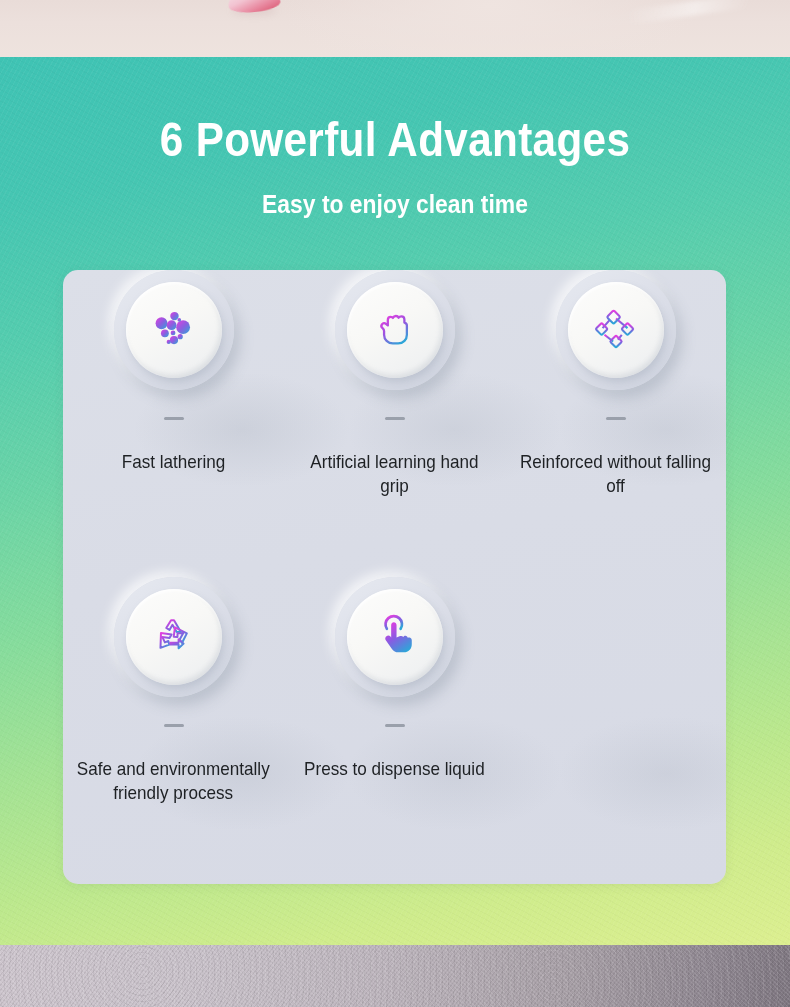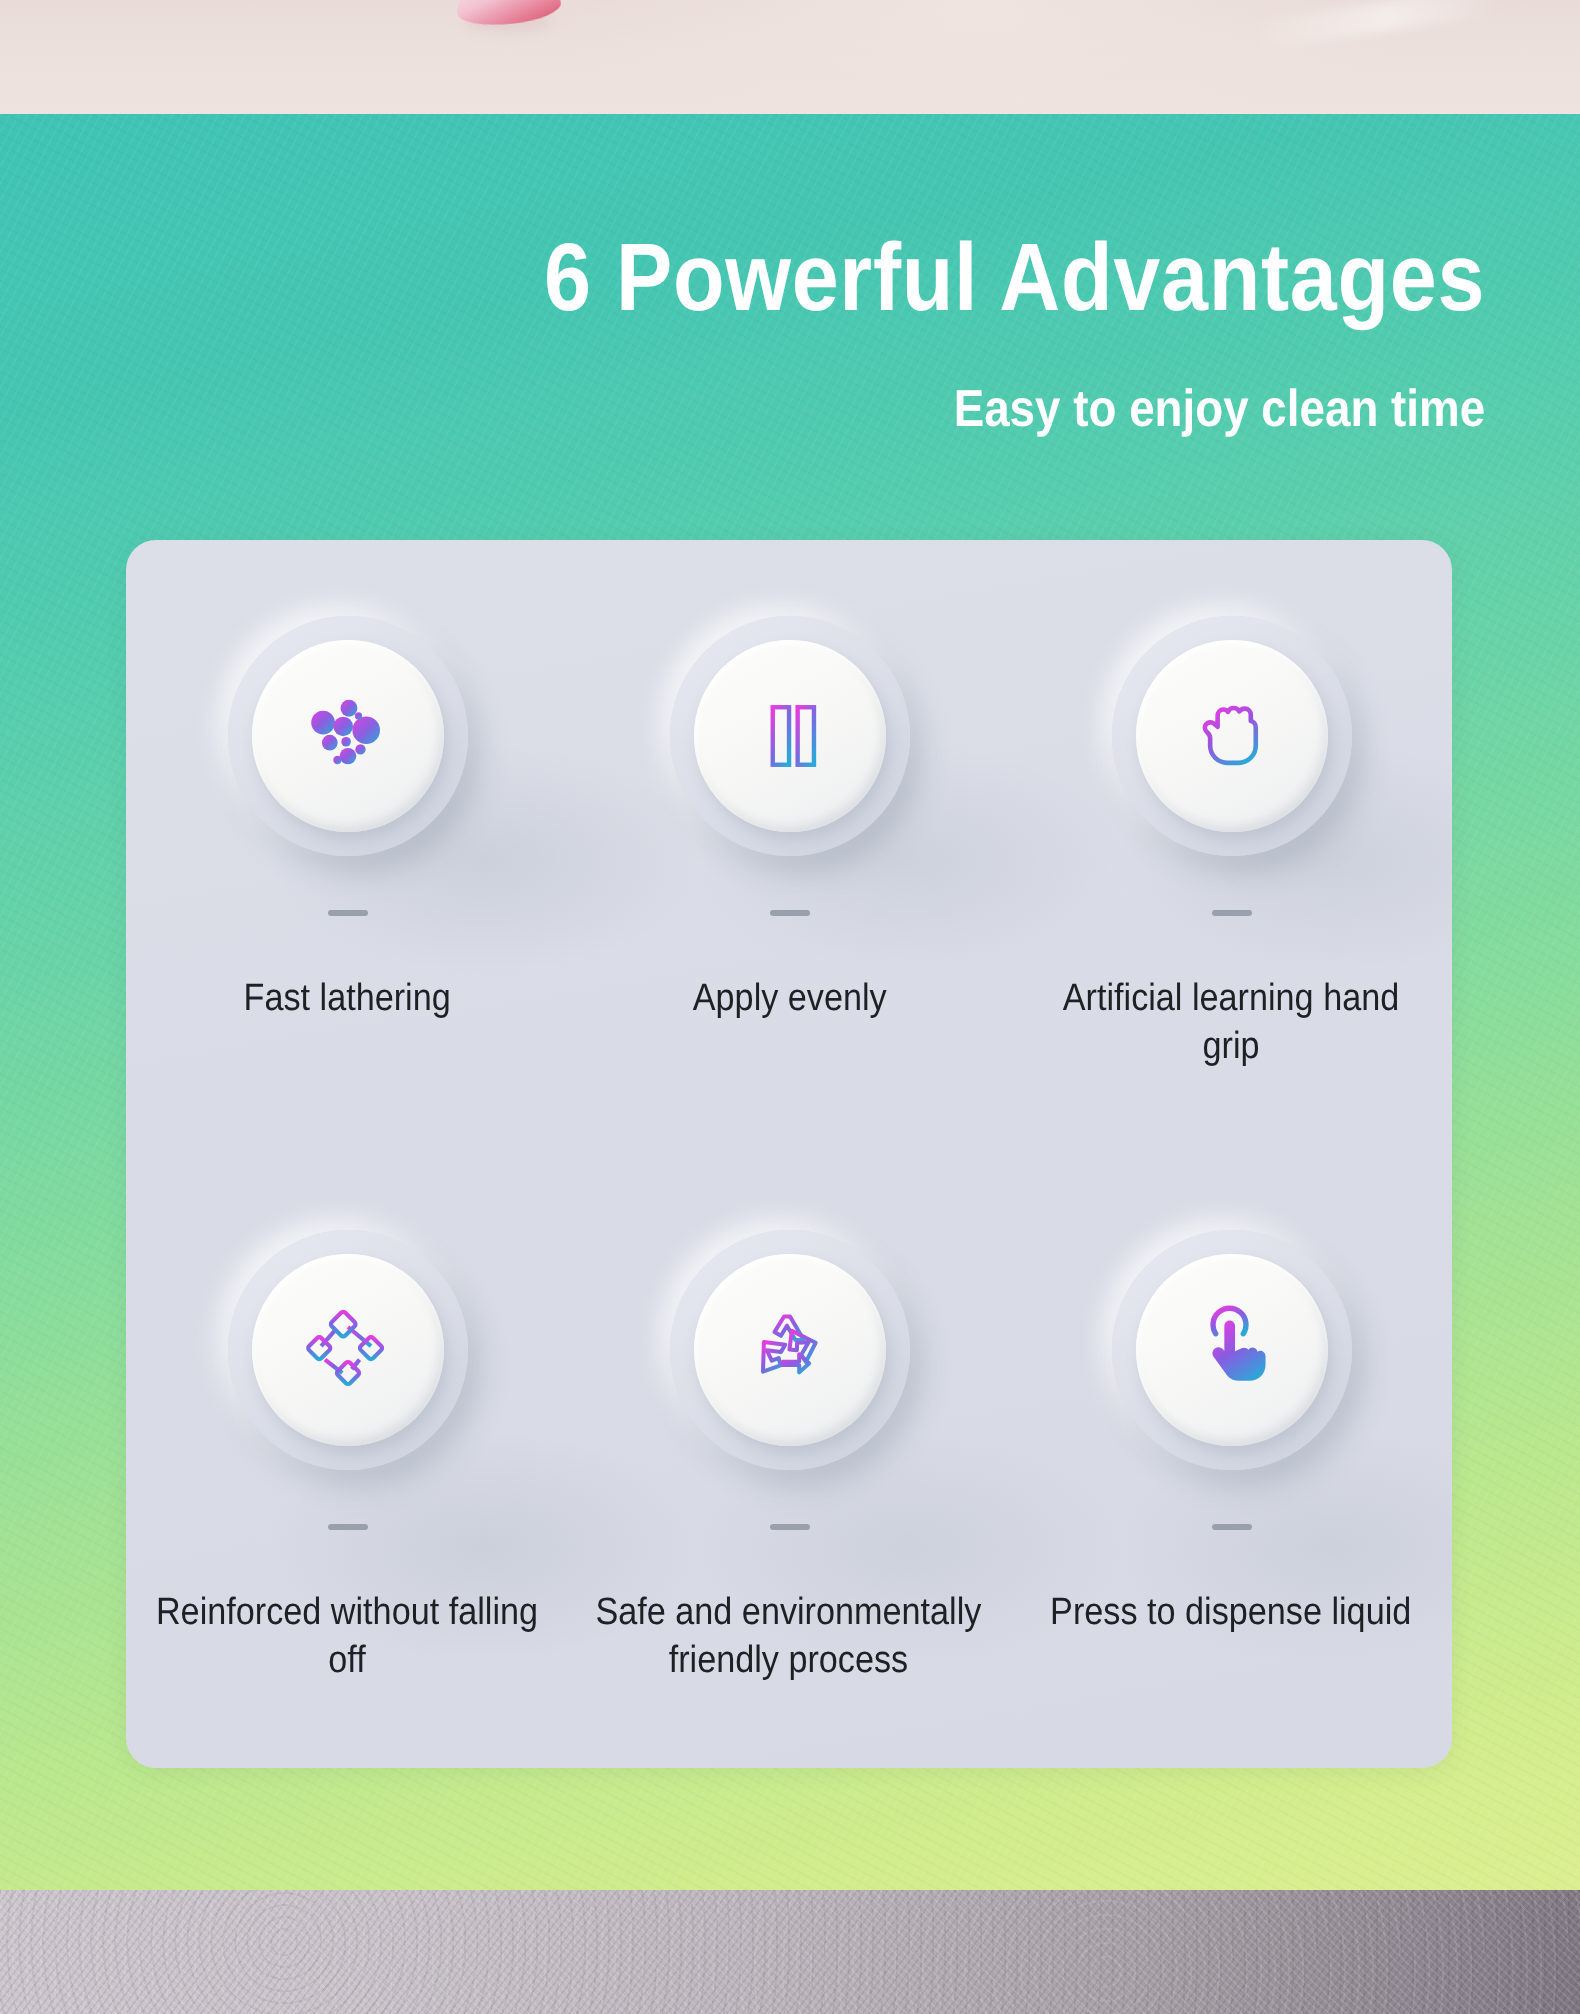--- a/index.html
+++ b/index.html
@@ -109,21 +109,21 @@
       repeating-radial-gradient(circle at 70% 66%, rgba(255,255,255,0.08) 0px, rgba(255,255,255,0.08) 1px, rgba(0,0,0,0) 1px, rgba(0,0,0,0) 7px);
     pointer-events: none;
   }
 
   
   .heading-block {
     position: absolute;
     left: 0;
     top: 57px;
     width: 790px;
-    text-align: right;
+    text-align: center;
   }
   .main-title {
     margin: 0;
     padding-top: 58px;
     font-family: "Liberation Sans Narrow", "Liberation Sans", sans-serif;
     font-size: 48px;
     font-weight: bold;
     letter-spacing: 0.4px;
     color: #ffffff;
     transform: scaleX(0.88);
@@ -170,21 +170,20 @@
     grid-template-columns: repeat(3, 1fr);
     grid-template-rows: repeat(2, 1fr);
     width: 100%;
     height: 100%;
   }
   .feature-cell {
     position: relative;
     display: flex;
     flex-direction: column;
     align-items: center;
-    padding-top: 38px;
   }
 
   
   .neu-outer {
     position: relative;
     width: 120px;
     height: 120px;
     border-radius: 50%;
     background: linear-gradient(145deg, #e7eaf1 0%, #dadde7 55%, #ccd1dd 100%);
     box-shadow:
@@ -281,43 +280,20 @@
                 <circle cx="18.5" cy="36.5" r="2.2"></circle>
                 <circle cx="29.5" cy="13.5" r="1.9"></circle>
               </g>
             </svg>
           </div>
         </div>
         <div class="divider-dash"></div>
         <div class="feature-label">Fast lathering</div>
       </div>
 
-      <div class="feature-cell">
-        <div class="neu-outer">
-          <div class="neu-inner">
-            <svg class="icon-svg" viewBox="0 0 48 48">
-              <defs>
-                <linearGradient id="g2" x1="0.15" y1="0" x2="0.85" y2="1">
-                  <stop offset="0" stop-color="#e23fe0"></stop>
-                  <stop offset="0.5" stop-color="#7a6ae2"></stop>
-                  <stop offset="1" stop-color="#2ba8d8"></stop>
-                </linearGradient>
-              </defs>
-              <g stroke="url(#g2)" stroke-width="2.3" fill="none" stroke-linecap="square">
-                <line x1="8" y1="9" x2="8" y2="39"></line>
-                <rect x="15" y="9" width="8.5" height="30"></rect>
-                <rect x="28" y="9" width="8.5" height="30"></rect>
-                <line x1="42" y1="9" x2="42" y2="39"></line>
-              </g>
-            </svg>
-          </div>
-        </div>
-        <div class="divider-dash"></div>
-        <div class="feature-label">Apply evenly</div>
-      </div>
 
       <div class="feature-cell">
         <div class="neu-outer">
           <div class="neu-inner">
             <svg class="icon-svg" viewBox="0 0 48 48">
               <defs>
                 <linearGradient id="g3" x1="0.2" y1="0" x2="0.8" y2="1">
                   <stop offset="0" stop-color="#e23fe0"></stop>
                   <stop offset="0.45" stop-color="#9a54e0"></stop>
                   <stop offset="1" stop-color="#2ba8d8"></stop>

